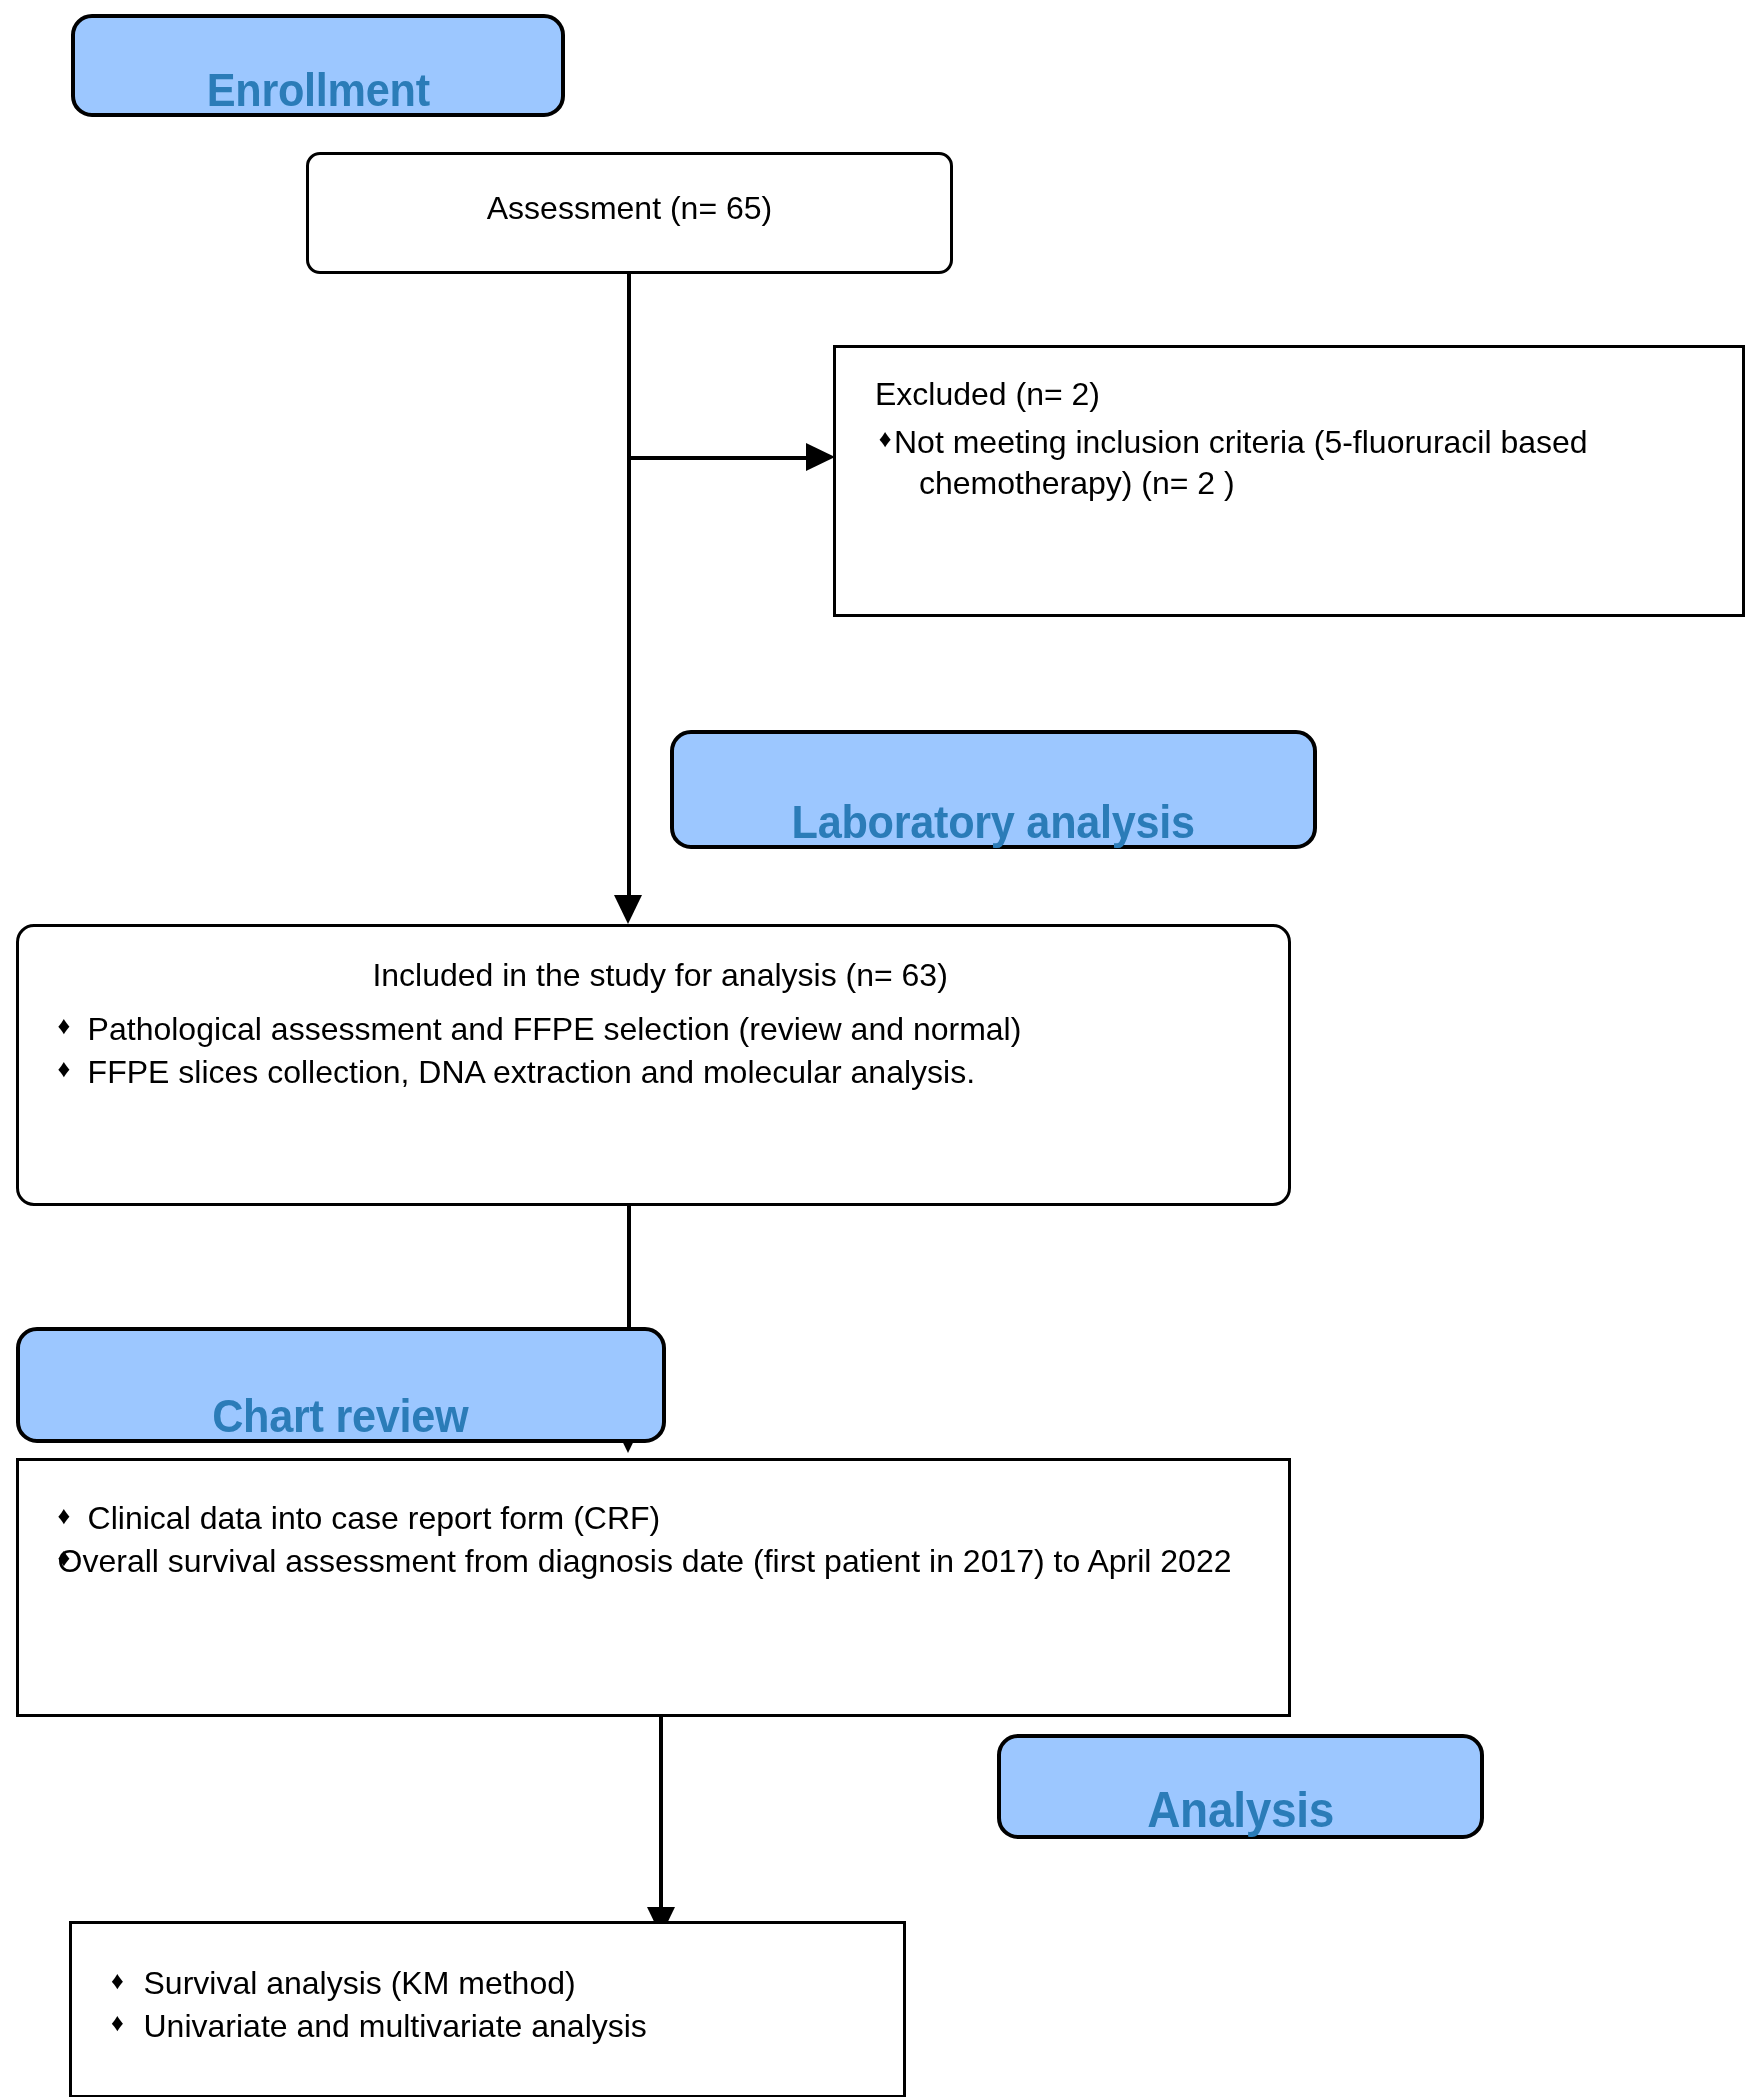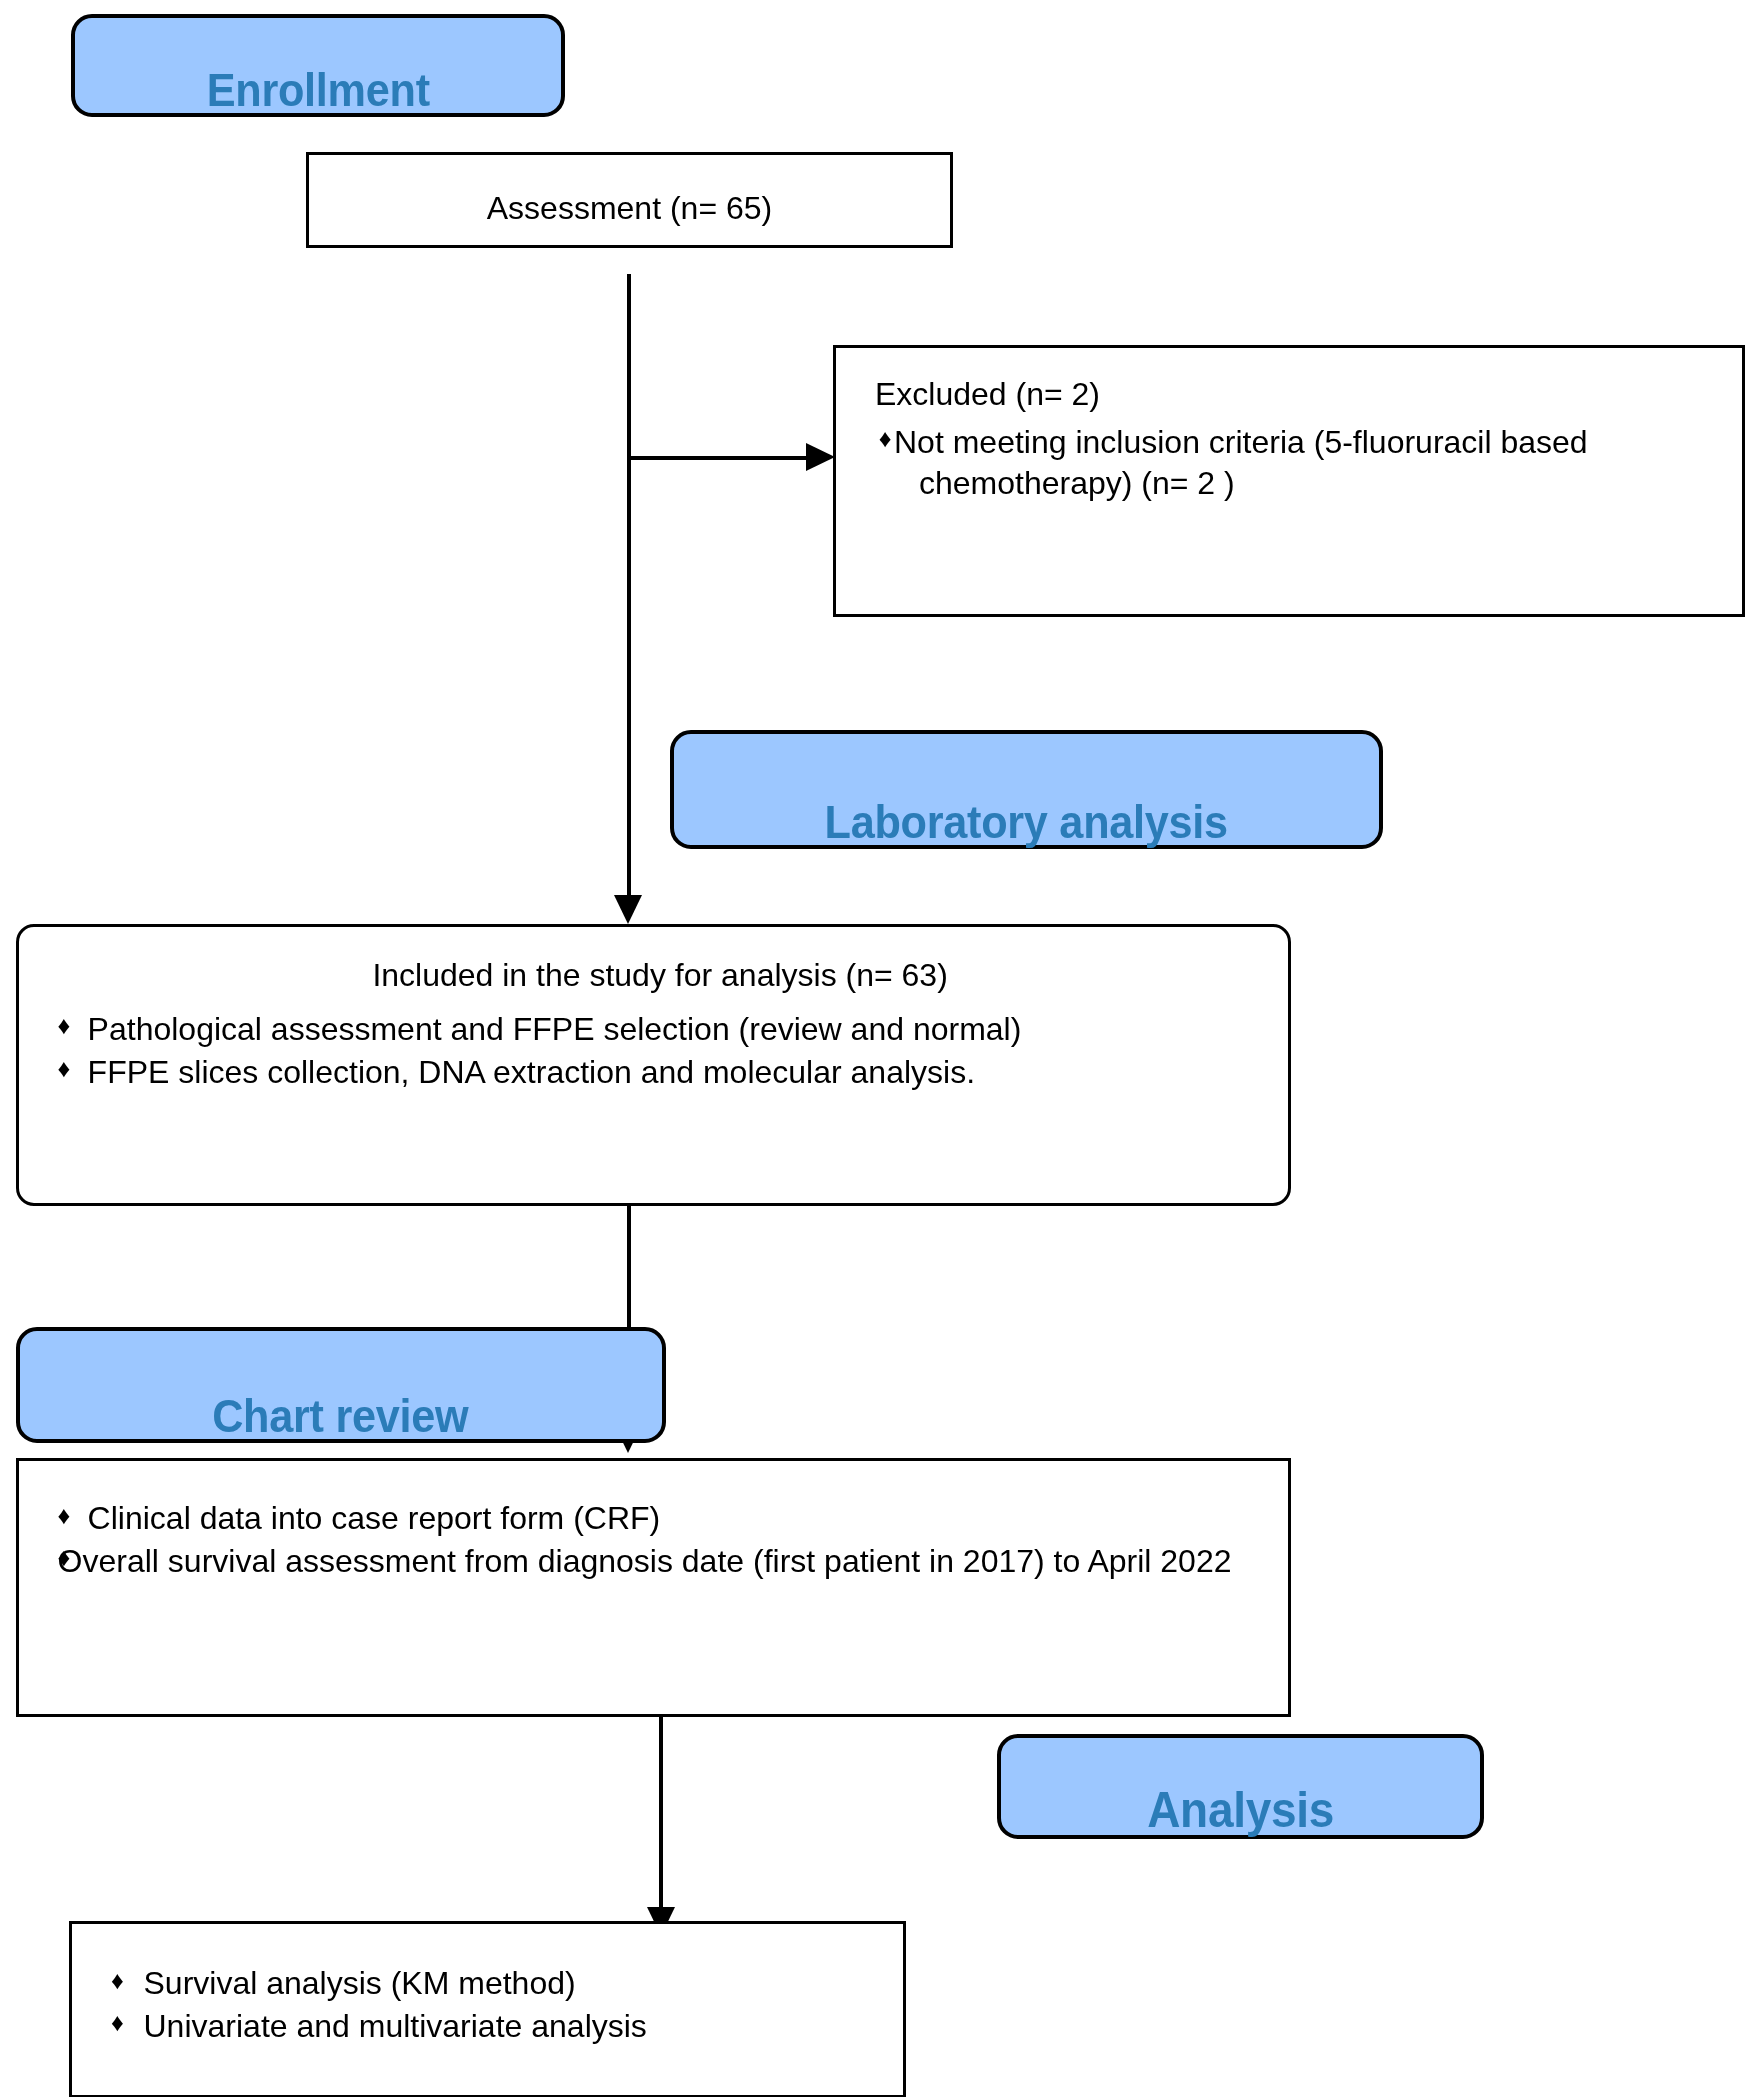--- a/index.html
+++ b/index.html
@@ -108,21 +108,21 @@
 </style>
 </head>
 <body>
 
 <div id="canvas">
 
   <div class="stage-label" style="left:71px; top:14.4px; width:494px; height:103px; font-size:47px;">
     <span class="stage-text">Enrollment</span>
   </div>
 
-  <div class="box" style="left:306px; top:152px; width:647px; height:96px;">
+  <div class="box" style="left:306px; top:152px; width:647px; height:122px;border-radius:14px;">
     <div class="box-inner centered-line" style="top:36px;">Assessment (n= 65)</div>
   </div>
 
   <div class="vline" style="left:627px; top:274px; height:625px;"></div>
   <div class="arrow-down" style="left:614px; top:895px;"></div>
 
   <div class="hline" style="left:627px; top:456px; width:187px;"></div>
   <div class="arrow-right" style="left:806px; top:443px;"></div>
 
   <div class="box" style="left:833px; top:345px; width:912px; height:272px;">
@@ -130,21 +130,21 @@
       <div class="centered-line" style="text-align:left; margin-bottom:8.7px;">Excluded (n= 2)</div>
       <ul class="bullets">
         <li style="padding-left:44px;">
           <span class="bullet-glyph" style="left:3.7px; top:0.6px;">♦</span>
           <span class="bullet-text" style="text-indent:-25px; padding-left:0;">Not meeting inclusion criteria (5-fluoruracil based chemotherapy) (n= 2 )</span>
         </li>
       </ul>
     </div>
   </div>
 
-  <div class="stage-label" style="left:670px; top:730px; width:713px; height:119px; font-size:47px;">
+  <div class="stage-label" style="left:670px; top:730px; width:647px; height:119px; font-size:47px;">
     <span class="stage-text">Laboratory analysis</span>
   </div>
 
   <div class="box" style="left:15.6px; top:924px; width:1275px; height:282px;border-radius:18px;">
     <div class="box-inner" style="top:31px; left:39px; right:25px;">
       <div class="centered-line" style="margin-bottom:15px;">Included in the study for analysis (n= 63)</div>
       <ul class="bullets">
         <li style="padding-left:30px;">
           <span class="bullet-glyph" style="left:0px; top:0.6px;">♦</span>
           <span class="bullet-text">Pathological assessment and FFPE selection (review and normal)</span>

